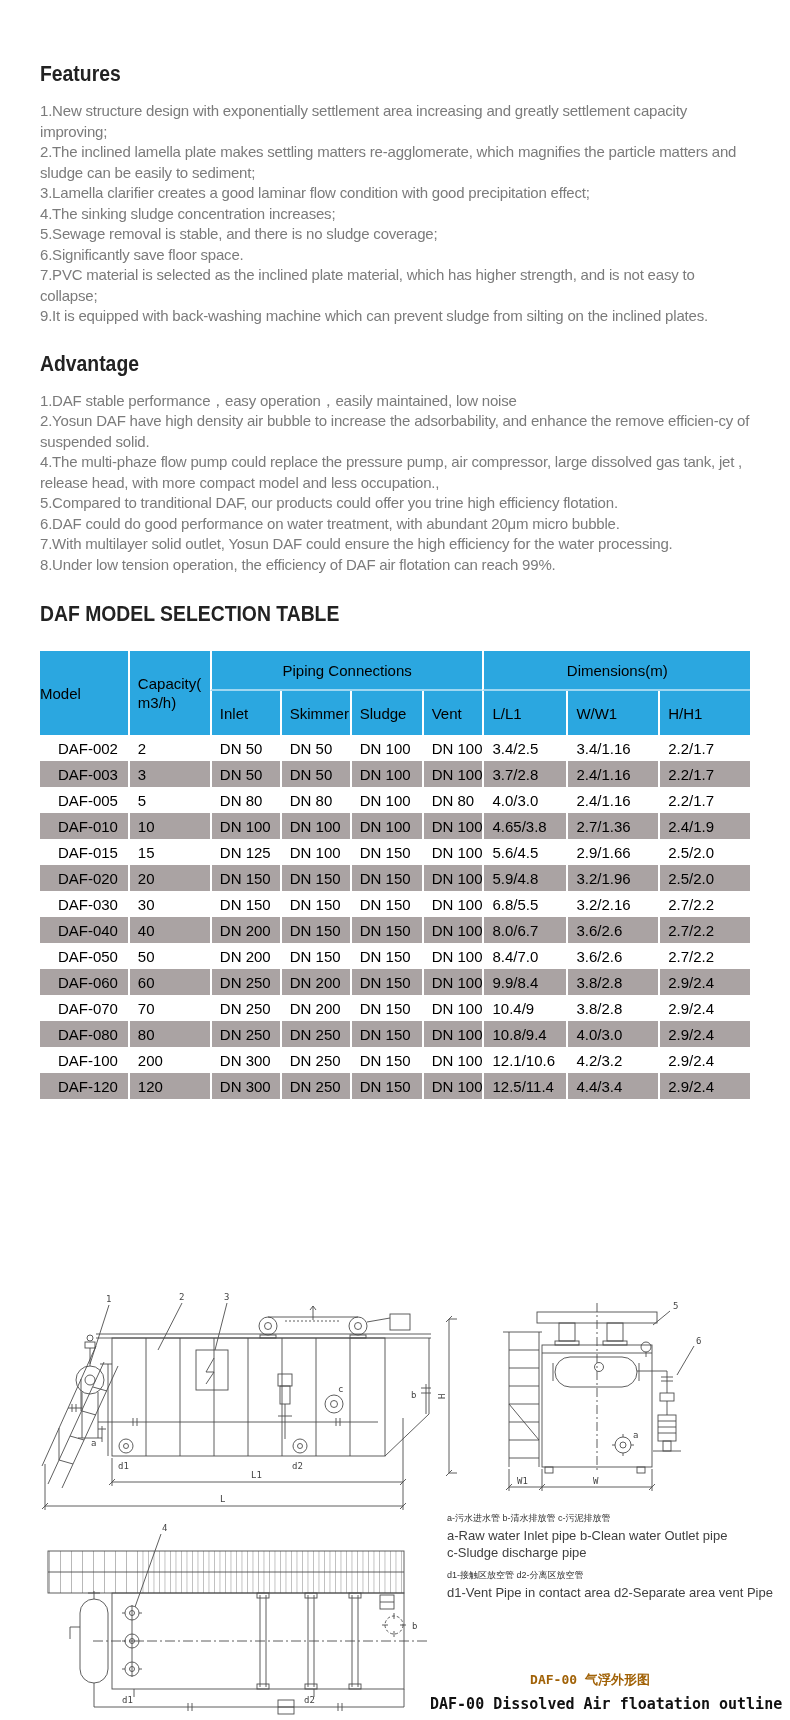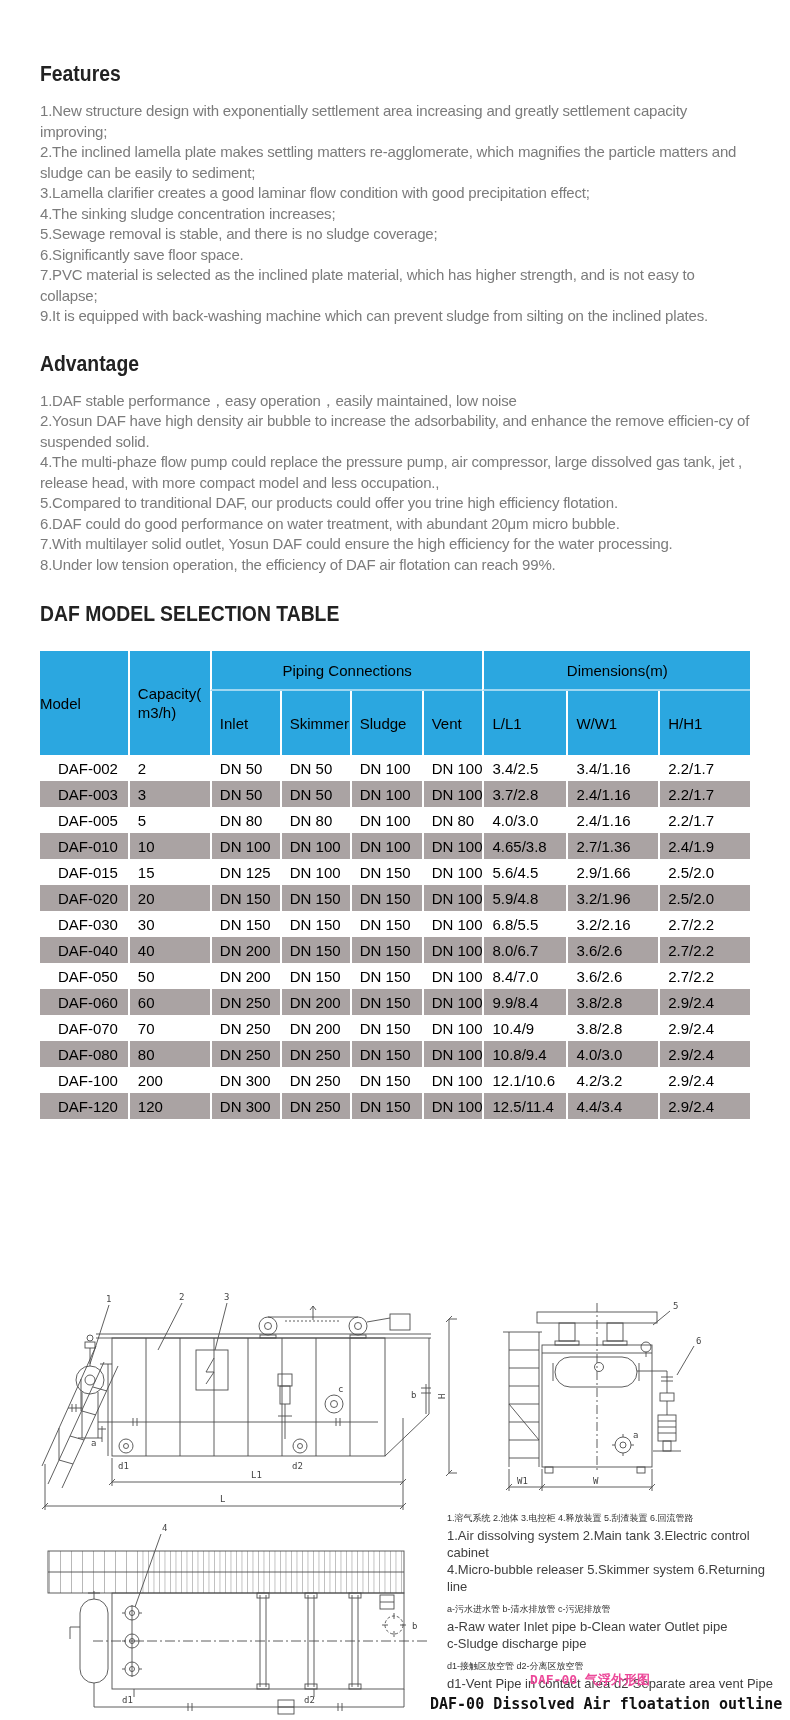--- a/index.html
+++ b/index.html
@@ -21,41 +21,41 @@
     margin-top:24px; width:710px; border-collapse:separate; border-spacing:0;
     font-size:15px; color:#000;
   }
   table.daf th { font-weight:normal; }
   table.daf thead th {
     background:var(--header-blue,#2ba7e0);
     text-align:left; vertical-align:middle; padding:0 0 0 8px;
     border-left:2px solid #fff;
   }
   table.daf thead tr.r1 th { height:38px; }
-  table.daf thead tr.r2 th { height:64px; }
+  table.daf thead tr.r2 th { height:44px; }
   table.daf thead th.first { border-left:none; text-align:left; padding-left:0; }
   table.daf thead th.group { text-align:center; padding-left:0; border-bottom:2px solid rgba(255,255,255,.55); }
   table.daf td {
     height:26px; padding:0 0 0 8px; border-left:2px solid #fff; white-space:nowrap;
   }
   table.daf td:first-child { border-left:none;text-align:center; }
   table.daf tbody tr:nth-child(even) { background:var(--row-gray,#aaa3a3); }
   .cap2line div { line-height:19px; }
 
   .fig { position:absolute; }
   .fig text { font-family:"DejaVu Sans Mono", monospace; font-size:9px; fill:#444; }
 
   .captions { position:absolute; left:447px; top:1478px; width:335px; color:#3f3f3f; }
   .cap-zh { font-size:9px; color:#333; margin:0 0 3px 0; line-height:11px; }
   .cap-en { font-size:13px; line-height:17px; margin:0; }
   .cap-group { margin-bottom:9px; }
 
   .fig-title-zh {
     position:absolute; left:440px; top:1636px; width:300px; text-align:center;
-    font-family:"DejaVu Sans Mono", monospace; font-weight:bold; font-size:13px; color:#ec4899;
+    font-family:"DejaVu Sans Mono", monospace; font-weight:bold; font-size:13px; color:#a16207;
   }
   .fig-title-en {
     position:absolute; left:430px; top:1660px; width:340px; text-align:center;
     font-family:"DejaVu Sans Mono", monospace; font-weight:bold; font-size:15px; color:#111; white-space:nowrap;
   }
 </style>
 </head>
 <body>
 
 <div class="page">
@@ -511,25 +511,20 @@
     <g>
       <text x="124" y="10">4</text>
       <text x="84" y="182">d1</text>
       <text x="266" y="182">d2</text>
       <text x="374" y="108">b</text>
     </g>
   </svg>
 
   <div class="captions">
     <div class="cap-group">
-      <p class="cap-zh">1.溶气系统 2.池体 3.电控柜 4.释放装置 5.刮渣装置 6.回流管路</p>
-      <p class="cap-en">1.Air dissolving system 2.Main tank 3.Electric control cabinet</p>
-      <p class="cap-en">4.Micro-bubble releaser 5.Skimmer system 6.Returning line</p>
-    </div>
-    <div class="cap-group">
       <p class="cap-zh">a-污水进水管  b-清水排放管  c-污泥排放管</p>
       <p class="cap-en">a-Raw water Inlet pipe   b-Clean water Outlet pipe</p>
       <p class="cap-en">c-Sludge discharge pipe</p>
     </div>
     <div class="cap-group">
       <p class="cap-zh">d1-接触区放空管  d2-分离区放空管</p>
       <p class="cap-en">d1-Vent Pipe in contact area   d2-Separate area vent Pipe</p>
     </div>
   </div>
 

